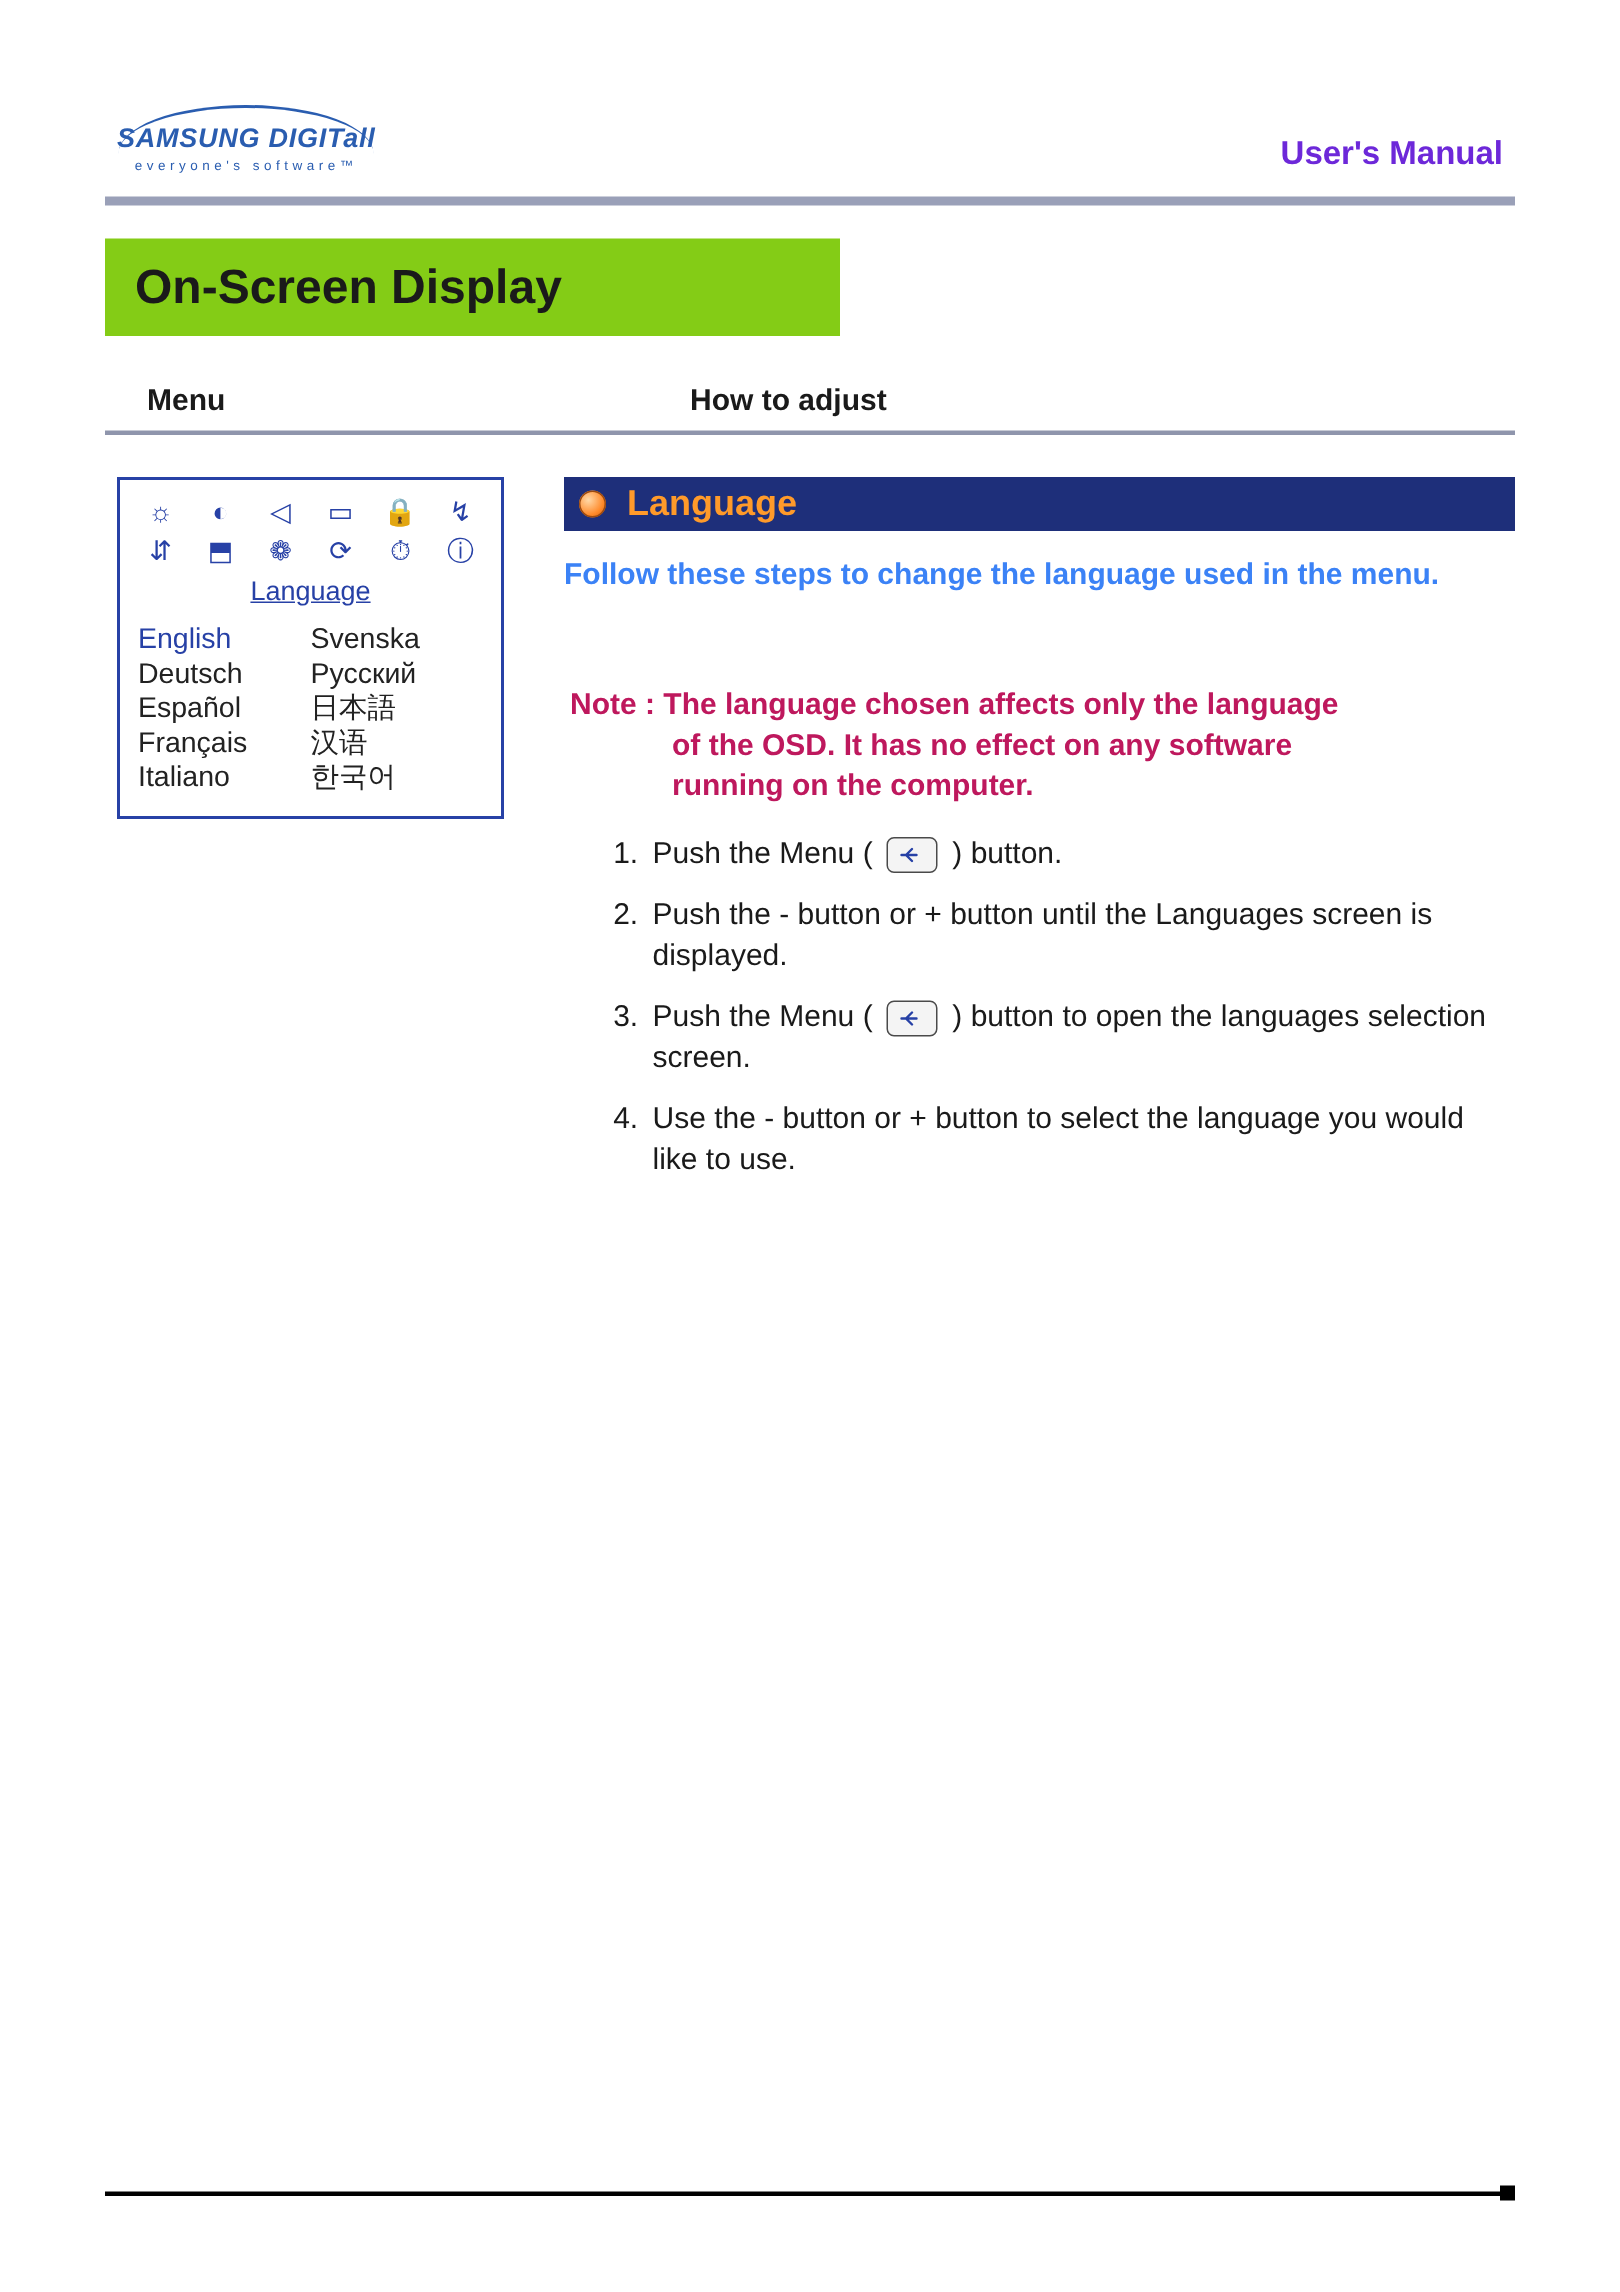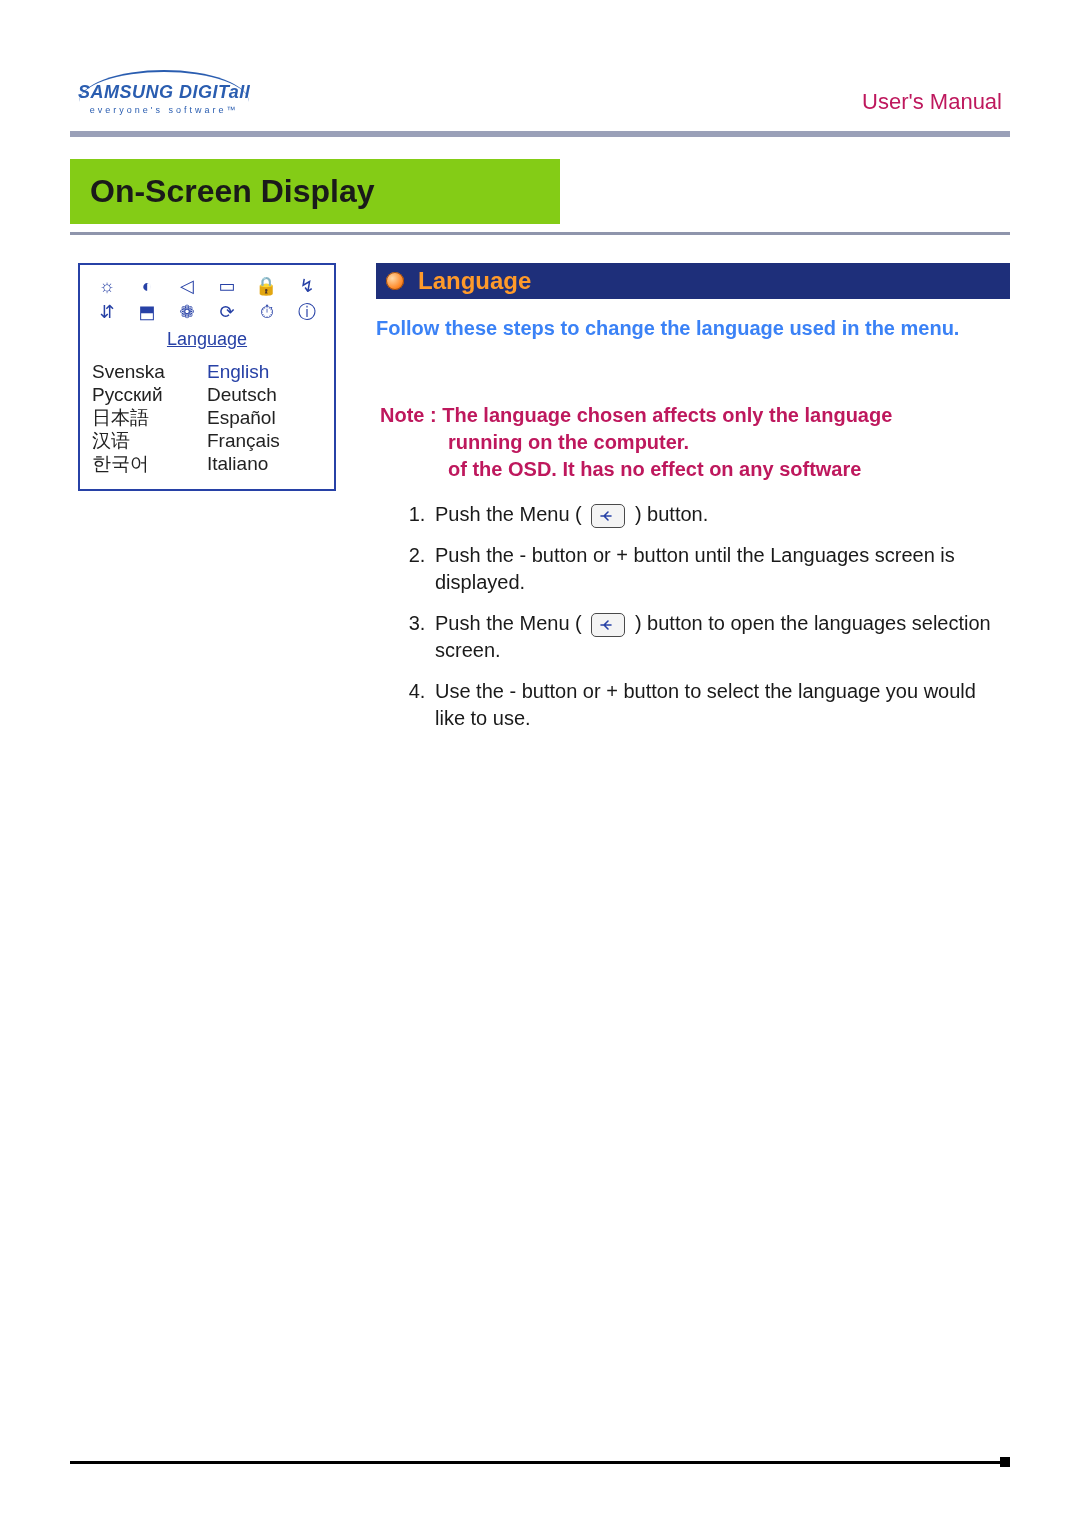--- a/index.html
+++ b/index.html
@@ -36,22 +36,22 @@
     margin-bottom: -22px;
   }
   .logo-tag {
     color: #2a5db0;
     font-size: 9px;
     letter-spacing: 3px;
     margin-top: 2px;
   }
   .manual-title {
     font-size: 22px;
-    font-weight: normal;
-    color: #be185d;
+    font-weight: bold;
+    color: #6d28d9;
   }
   .thick-rule {
     height: 6px;
     background: #9aa0b8;
     margin: 8px 0 0 0;
   }
   .title-band {
     background: #84cc16;
     margin-top: 22px;
     padding: 14px 20px;
@@ -205,20 +205,24 @@
     </div>
     <div class="manual-title">User's Manual</div>
   </div>
 
   <div class="thick-rule"></div>
 
   <div class="title-band">
     <div class="title-band-text">On-Screen Display</div>
   </div>
 
+  <div class="columns">
+    <div class="col-menu-head col-label">Menu</div>
+    <div class="col-adjust-head col-label">How to adjust</div>
+  </div>
   <div class="thin-rule"></div>
 
   <div class="body-row">
 
     <div class="osd">
       <div class="osd-icons">
         <span>☼</span>
         <span>◐</span>
         <span>◁</span>
         <span>▭</span>
@@ -227,49 +231,49 @@
         <span>⇵</span>
         <span>⬒</span>
         <span>❁</span>
         <span>⟳</span>
         <span>⏱</span>
         <span>ⓘ</span>
       </div>
       <div class="osd-label">Language</div>
       <div class="osd-langs">
         <ul>
+          <li class="sel">English</li>
+          <li>Deutsch</li>
+          <li>Español</li>
+          <li>Français</li>
+          <li>Italiano</li>
+        </ul>
+        <ul>
           <li>Svenska</li>
           <li>Русский</li>
           <li>日本語</li>
           <li>汉语</li>
           <li>한국어</li>
         </ul>
-        <ul>
-          <li class="sel">English</li>
-          <li>Deutsch</li>
-          <li>Español</li>
-          <li>Français</li>
-          <li>Italiano</li>
-        </ul>
       </div>
     </div>
 
     <div class="content">
       <div class="section-bar">
         <div class="bullet"></div>
         <div class="section-title">Language</div>
       </div>
 
       <div class="intro">Follow these steps to change the language used in the menu.</div>
 
       <div class="note">
         <span>Note :</span>
         <span>The language chosen affects only the language</span>
+        <span class="indent">of the OSD. It has no effect on any software</span>
         <span class="indent">running on the computer.</span>
-        <span class="indent">of the OSD. It has no effect on any software</span>
       </div>
 
       <ol class="steps">
         <li>
           <span>Push the Menu (</span>
           <span class="menu-btn-icon">
             <svg viewBox="0 0 18 14">
                 <path d="M2 7 H12 M9 3 L5 7 L9 11" fill="none" stroke="#2741a6" stroke-width="1.6" stroke-linecap="round" stroke-linejoin="round"></path>
               </svg>
           </span>

